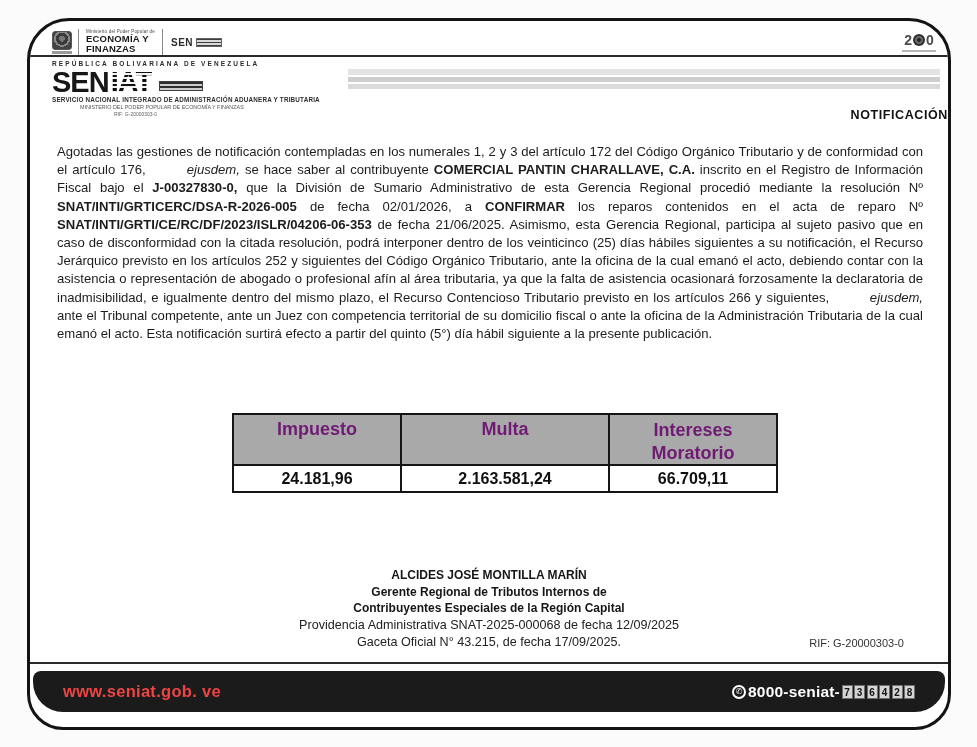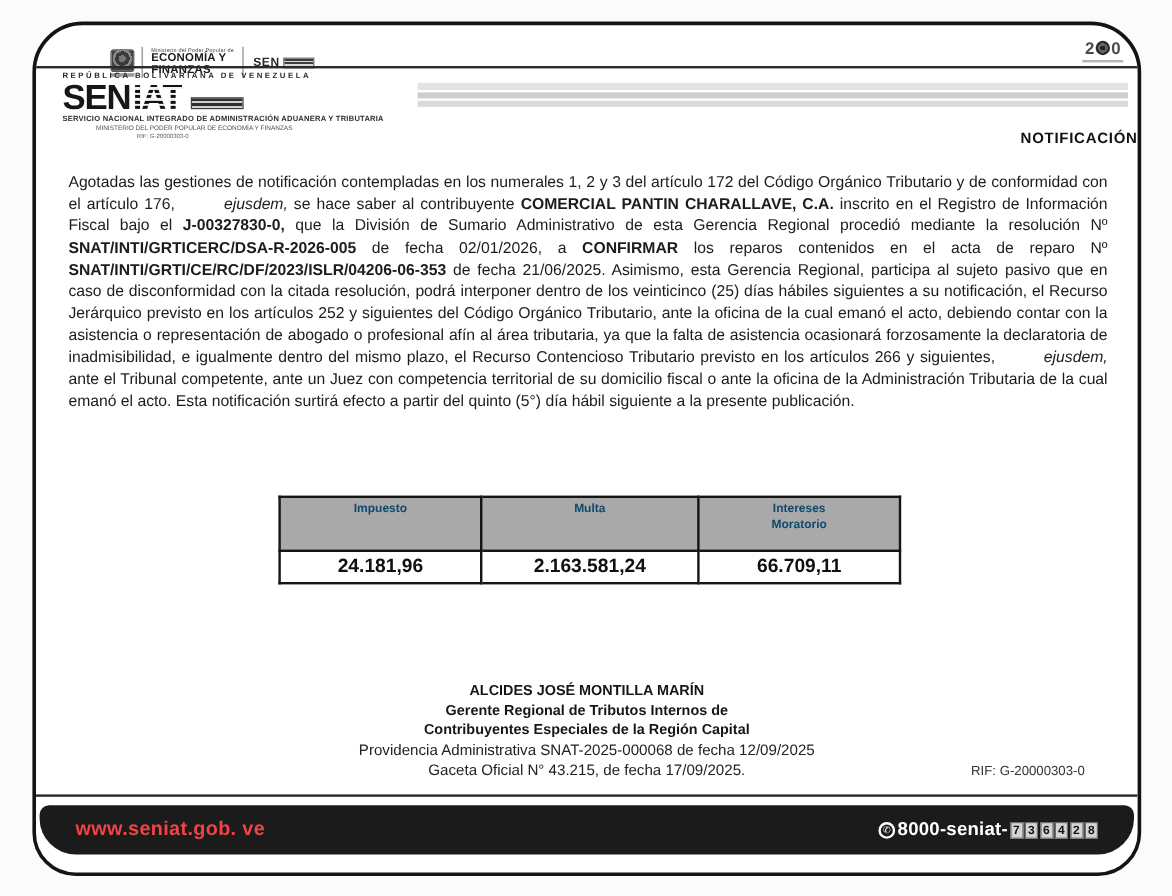--- a/index.html
+++ b/index.html
@@ -3,21 +3,21 @@
 <meta charset="utf-8">
 <style>
   * { margin:0; padding:0; box-sizing:border-box; }
   html,body { width:977px; height:747px; background:#fbfbfb; font-family:"Liberation Sans", sans-serif; color:#1d1d1d; }
   .frame {
     position:absolute; left:27px; top:18px; width:924px; height:712px;
     border:3px solid #141414; border-radius:42px 42px 36px 36px; background:#fff; overflow:hidden;
   }
 
   
-  .gov-block { position:absolute; left:22px; top:16px; display:flex; align-items:center; height:30px;margin-left:40px; }
+  .gov-block { position:absolute; left:22px; top:6px; display:flex; align-items:center; height:30px; }
   .crest-wrap { display:flex; flex-direction:column; align-items:center; margin-right:6px; }
   .crest { width:20px; height:19px; border:1px solid #555; border-radius:3px;
            background: radial-gradient(circle at 50% 40%, #777 0 3px, #3a3a3a 3px 6px, #888 6px 8px, #444 8px); }
   .crest-cap { width:20px; height:3px; background:#9a9a9a; margin-top:1px; }
   .gov-text { border-left:1px solid #888; border-right:1px solid #888; padding:1px 7px; line-height:1.05; }
   .gov-text .tiny { font-size:4.5px; color:#444; letter-spacing:0.2px; }
   .gov-text .big  { font-size:9.5px; font-weight:bold; color:#1a1a1a; letter-spacing:0.2px; }
   .sen-small { display:flex; align-items:center; margin-left:8px; }
   .sen-small .sen-txt { font-size:10px; font-weight:bold; letter-spacing:0.5px; color:#2a2a2a; }
   .sen-small .sen-stripes { width:26px; height:9px; margin-left:3px; border:1px solid #666;
@@ -56,24 +56,24 @@
   .doc-title { position:absolute; left:0; right:0; top:87px; text-align:right;
                font-size:12.5px; font-weight:bold; letter-spacing:0.6px; color:#111; }
   .body-text { position:absolute; left:27px; top:122px; width:866px;
                font-size:13.1px; line-height:18.2px; text-align:justify; color:#1c1c1c; }
   .seg-b { font-weight:bold; }
   .seg-i { font-style:italic;margin-left:36px; }
 
   
   .amount-table { position:absolute; left:202px; top:392px; border-collapse:collapse; table-layout:fixed; }
   .amount-table th, .amount-table td { border:2.5px solid #151515; text-align:center; }
-  .amount-table th { background: var(--table-header-bg, #a9a9a9); font-size:10px; font-weight:bold;
-                     color:#0c4a6e; height:45px; vertical-align:top; padding-top:4px; }
+  .amount-table th { background: var(--table-header-bg, #a9a9a9); font-size:18px; font-weight:bold;
+                     color:#701a75; height:45px; vertical-align:top; padding-top:4px; }
   .amount-table td { font-size:16px; font-weight:bold; color:#101010; height:27px; background:#fff; }
-  .c1 { width:168px; } .c2 { width:181px; } .c3 { width:168px; }
+  .c1 { width:168px; } .c2 { width:208px; } .c3 { width:168px; }
   .hdr-wrap { display:inline-block; max-width:92px; line-height:1.25; }
 
   
   .signature { position:absolute; left:0; right:0; top:546px; text-align:center; }
   .sig-bold   { font-size:12px;   font-weight:bold; line-height:16.5px; color:#161616; }
   .sig-normal { font-size:12.6px; line-height:17.5px; color:#222; }
   .rif-note { position:absolute; right:44px; top:616px; font-size:11px; color:#333; }
 
   
   .sep-bottom { position:absolute; left:0; right:0; bottom:63px; height:2px; background:#2a2a2a; }

